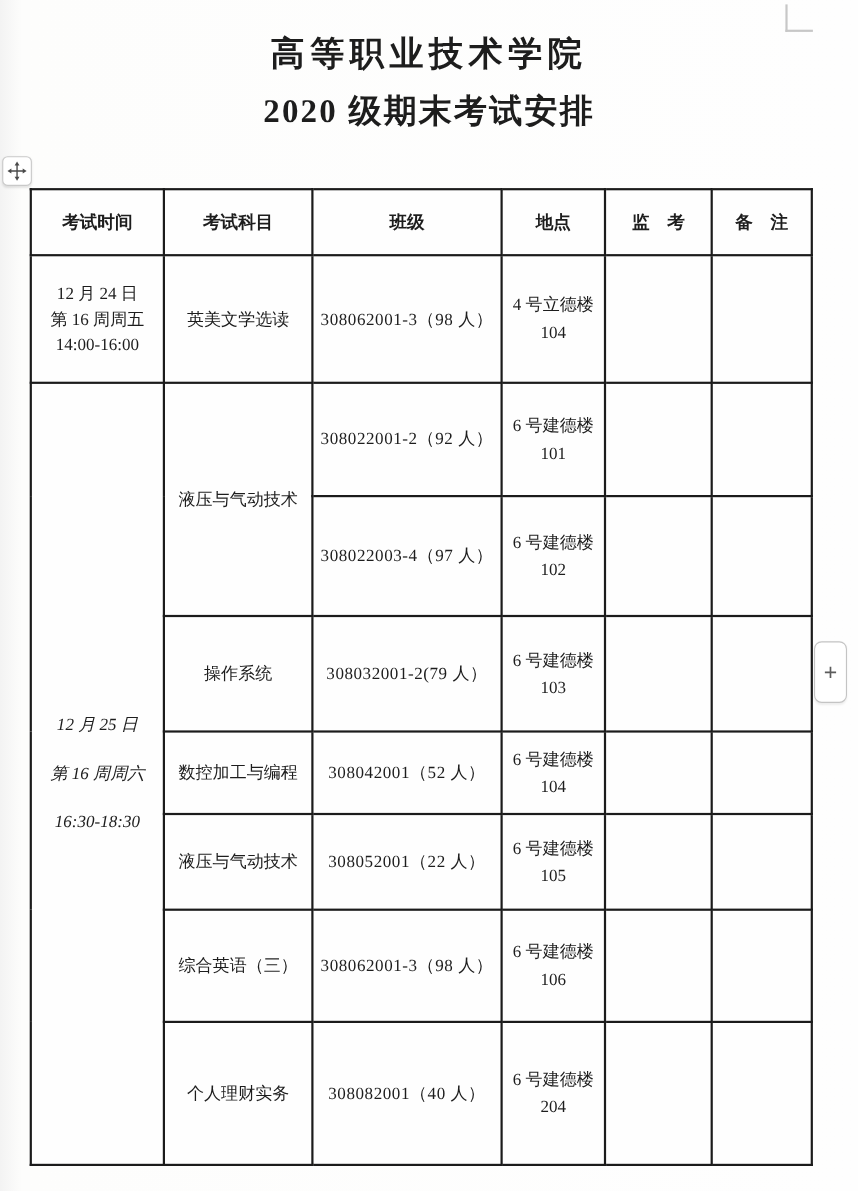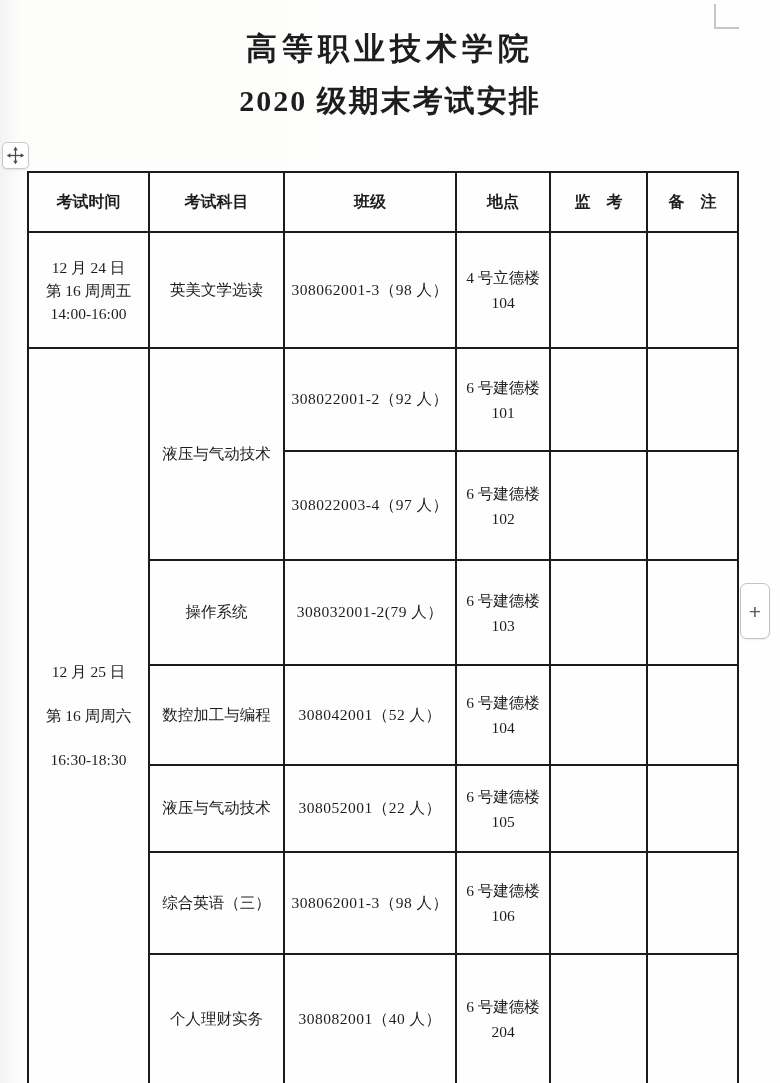--- a/index.html
+++ b/index.html
@@ -27,21 +27,21 @@
   }
   .schedule th, .schedule td {
     border:2px solid #1b1b1b;
     padding:0; margin:16px;
     text-align:center; vertical-align:middle;
     font-size:15.5px; font-weight:normal;
     overflow:hidden;
   }
   .schedule th { font-weight:bold; font-size:16px; }
   .time-cell { line-height:23px; font-size:15px; }
-  .time-cell-tall { line-height:44px; font-size:15.5px; }
+  .time-cell-tall { line-height:44px; font-size:15.5px;font-style:italic; }
   .loc-cell { line-height:25px; }
   .class-cell { font-size:15px; letter-spacing:0.5px; }
   
   .move-handle {
     position:absolute; left:2px; top:142px; width:27px; height:27px;
     background:#ffffff; border:1px solid #c9c9c9; border-radius:5px;
     box-shadow:0 1px 2px rgba(0,0,0,.10);
     display:flex; align-items:center; justify-content:center;
     box-sizing:border-box; cursor:move;
   }
@@ -135,21 +135,21 @@
         <td>操作系统</td>
         <td class="class-cell">308032001-2(79 人）</td>
         <td class="loc-cell">
           <div>6 号建德楼</div>
           <div>103</div>
         </td>
         <td></td>
         <td></td>
       </tr>
 
-      <tr style="height:100px">
+      <tr style="height:75px">
         <td>数控加工与编程</td>
         <td class="class-cell">308042001（52 人）</td>
         <td class="loc-cell">
           <div>6 号建德楼</div>
           <div>104</div>
         </td>
         <td></td>
         <td></td>
       </tr>
 

